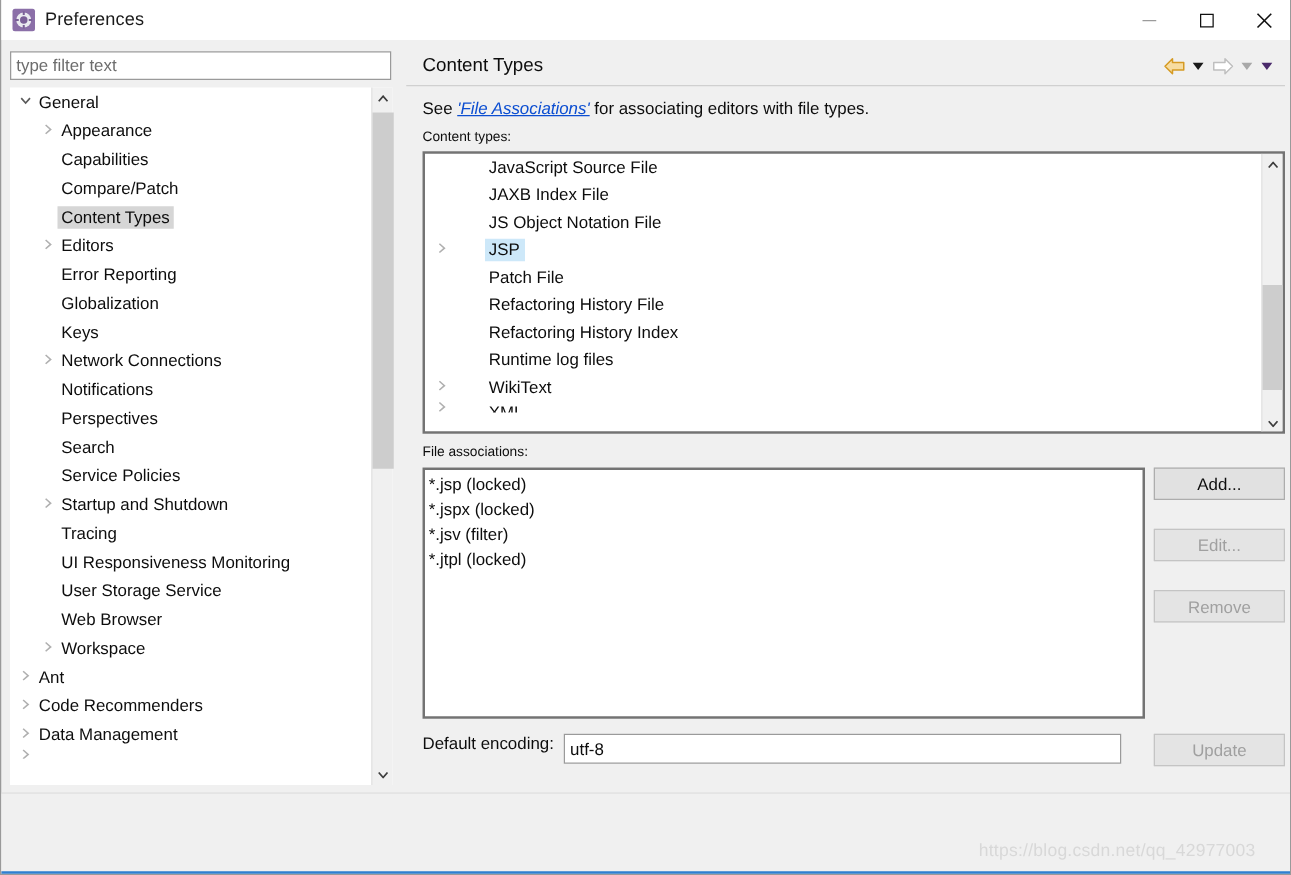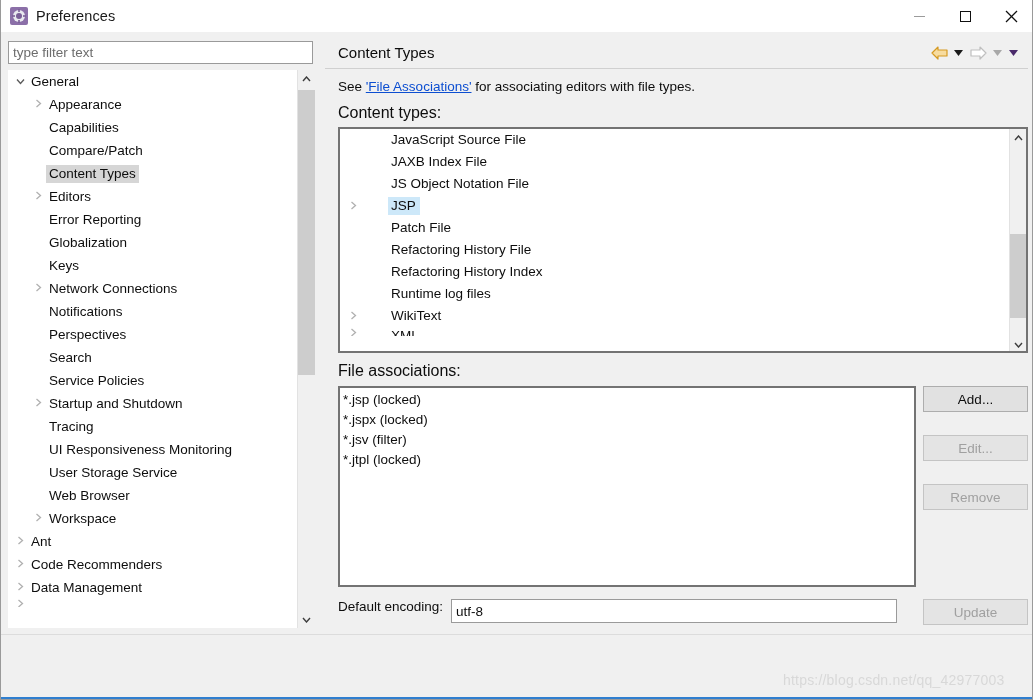--- a/index.html
+++ b/index.html
@@ -122,22 +122,22 @@
   .navbar {
     position: absolute; right: 8px; top: 0; height: 33px;
     display: flex; align-items: center; gap: 3px;
   }
   .nav-ic { width: 20px; height: 20px; display: flex; align-items: center; justify-content: center; }
   .caret { width: 13px; height: 20px; display:flex; align-items:center; justify-content:center; }
   .caret svg { display:block; }
 
   .rbody { position: relative; padding: 10px 0 0 13px; }
   .desc { font-size: 13.5px; color: #0d0d0d; margin: 0 0 10px 0; }
-  .desc a { color: #0c4ed1; text-decoration: underline; }
-  .fieldlabel { font-size: 16px; color: #0d0d0d; margin-bottom: 5px; }
+  .desc a { color: #0c4ed1; text-decoration: underline; font-style: italic; }
+  .fieldlabel { font-size: 11px; color: #0d0d0d; margin-bottom: 5px; }
 
   .listbox {
     position: relative;
     background: #ffffff;
     border: 2px solid #737373;
     overflow: hidden;
   }
   #ct-list { width: 690px; height: 226px; }
   .ct-row {
     height: 22px; display: flex; align-items: center;

